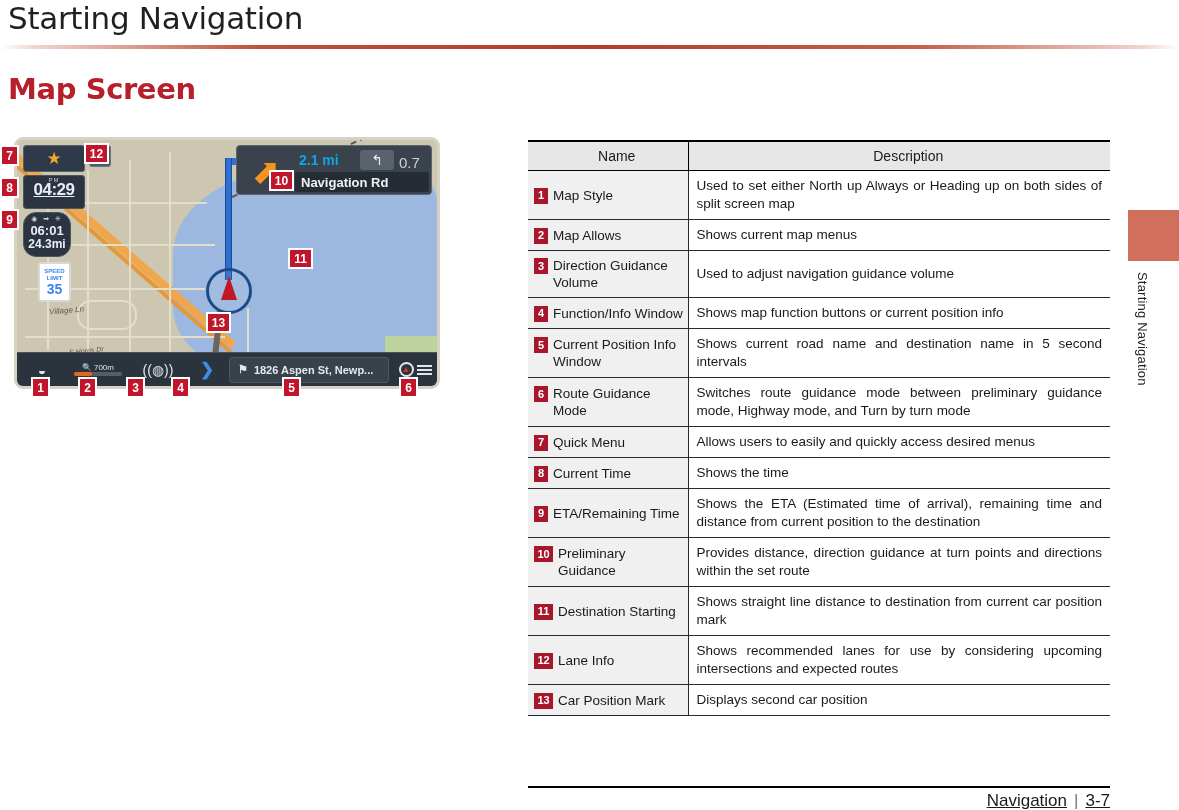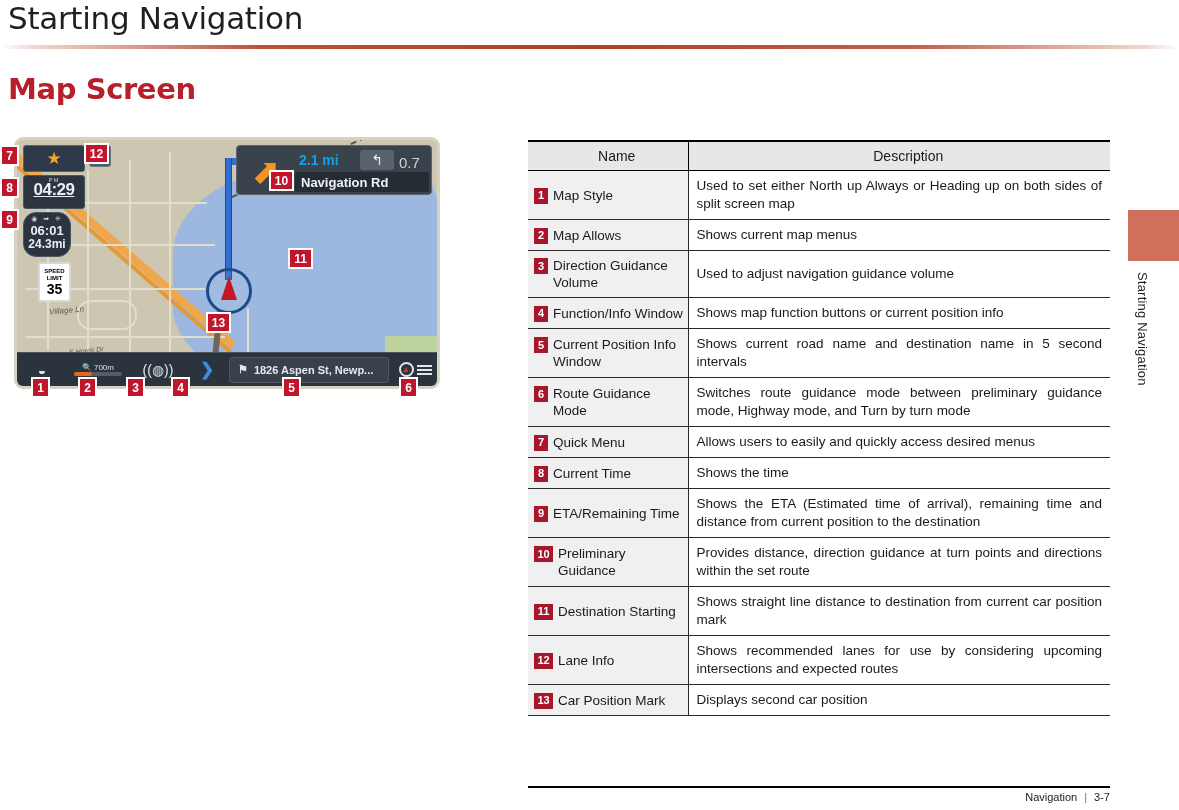--- a/index.html
+++ b/index.html
@@ -193,21 +193,21 @@
   }
   #eta-icons { font-size: 7px; color: #cfd6dd; margin-top: 2px; letter-spacing: 2px;}
   #eta-time { font-size: 13px; font-weight: bold; line-height: 15px; }
   #eta-dist { font-size: 12px; font-weight: bold; line-height: 13px; }
   #speed-limit {
     position: absolute; left: 21px; top: 122px;
     width: 33px; height: 40px;
     background: #ffffff; border: 2px solid #d8d8d8;
     border-radius: 3px;
     display: flex; flex-direction: column; align-items: center;
-    justify-content: center; color: #000000;
+    justify-content: center; color: #3b82f6;
   }
   #sl-text1 { font-size: 6px; font-weight: bold; line-height: 7px; }
   #sl-text2 { font-size: 6px; font-weight: bold; line-height: 7px; }
   #sl-value { font-size: 14px; font-weight: bold; line-height: 15px; }
 
   #prelim-guidance {
     position: absolute; right: 5px; top: 5px;
     width: 196px; height: 50px;
     background: #3a424c; border: 1px solid #5c6671;
     border-radius: 4px;
@@ -336,21 +336,21 @@
   .tbadge.wide { min-width: 19px; }
   .name-text { display: block; }
 
   
   #footer-rule {
     position: absolute; left: 528px; top: 786px;
     width: 582px; height: 2px; background: #000;
   }
   #footer-text {
     position: absolute; right: 69px; top: 791px;
-    font-size: 11px; color: #1a1a1a;
+    font-size: 17px; color: #1a1a1a; text-decoration: underline;
   }
   #footer-text .sep { margin: 0 7px; color: #777; }
 </style>
 </head>
 <body>
 
 <div id="page">
 
   <div id="chapter-header">Starting Navigation</div>
   <div id="header-rule"></div>

